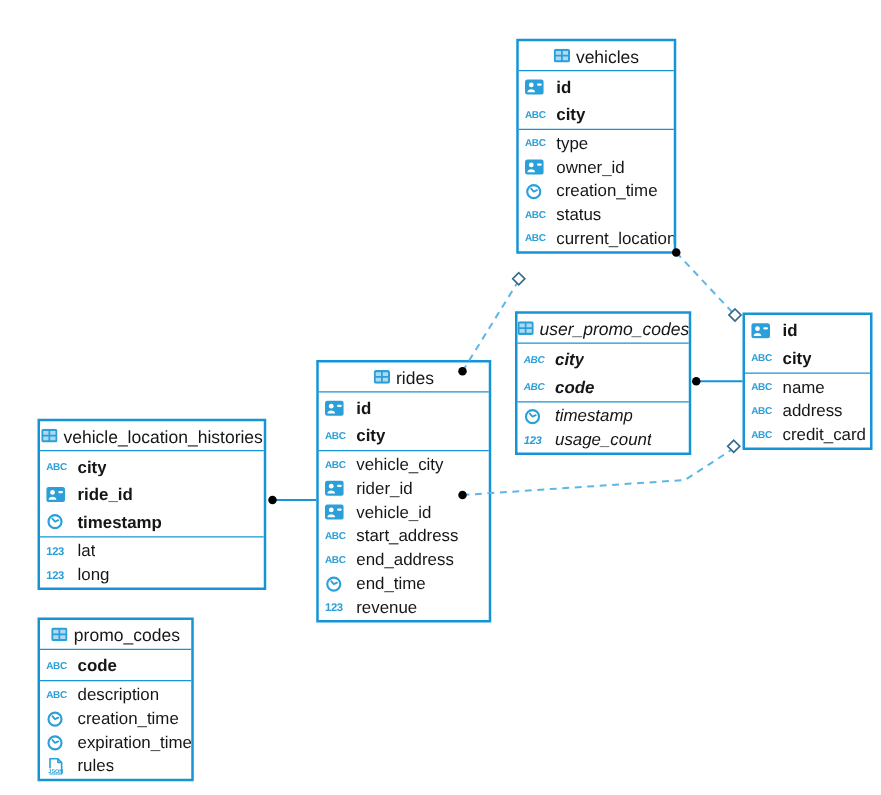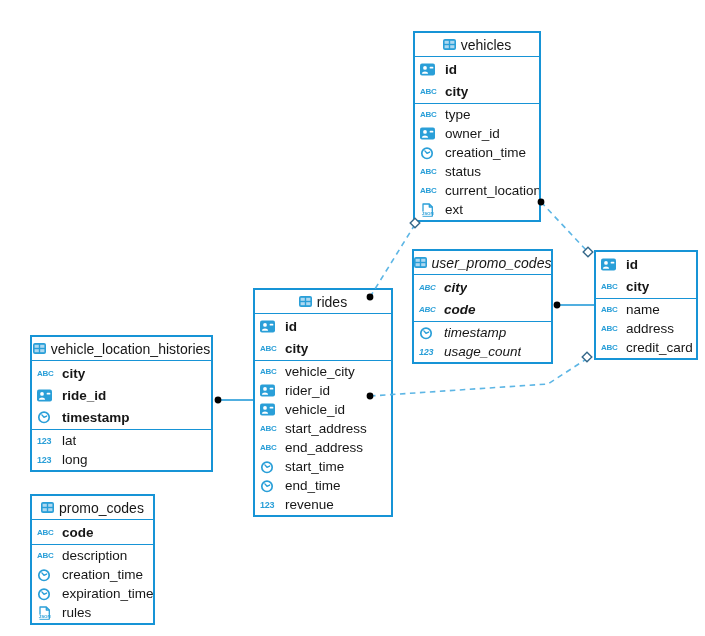--- a/index.html
+++ b/index.html
@@ -146,31 +146,20 @@
               <span class="glyph-abc">ABC</span>
             </span>
             <span class="col-label">status</span>
           </div>
           <div class="col-row">
             <span class="icon-cell">
               <span class="glyph-abc">ABC</span>
             </span>
             <span class="col-label">current_location</span>
           </div>
-          <div class="col-row">
-            <span class="icon-cell">
-              <svg width="14" height="14" viewBox="0 0 14 14">
-       <path d="M3 1 H9.3 L12.3 4 V13 H3 Z" fill="#fff" stroke="#2a9fd8" stroke-width="1.3" stroke-linejoin="round"></path>
-       <path d="M9.3 1 V4 H12.3" fill="none" stroke="#2a9fd8" stroke-width="1.3" stroke-linejoin="round"></path>
-       <rect x="1.6" y="8.6" width="10" height="4.2" fill="#fff"></rect>
-       <text x="1.7" y="12.2" font-size="4.4" font-weight="bold" fill="#2a9fd8" font-family="Liberation Sans, sans-serif">JSON</text>
-     </svg>
-            </span>
-            <span class="col-label">ext</span>
-          </div>
         </div>
       </div>
       <div class="table-card" style="left: 412px; top: 249px; width: 141px; font-style: italic;">
         <div class="card-header">
           <span style="display: inline-flex;">
             <svg width="13" height="11" viewBox="0 0 13 11">
        <rect x="0" y="0" width="13" height="11" rx="2" fill="#2a9fd8"></rect>
        <rect x="1.6" y="1.8" width="4.2" height="3" fill="#aed9f1"></rect>
        <rect x="7.2" y="1.8" width="4.2" height="3" fill="#aed9f1"></rect>
        <rect x="1.6" y="6.2" width="4.2" height="3" fill="#aed9f1"></rect>
@@ -317,29 +306,20 @@
             <span class="icon-cell">
               <span class="glyph-abc">ABC</span>
             </span>
             <span class="col-label">start_address</span>
           </div>
           <div class="col-row">
             <span class="icon-cell">
               <span class="glyph-abc">ABC</span>
             </span>
             <span class="col-label">end_address</span>
-          </div>
-          <div class="col-row">
-            <span class="icon-cell">
-              <svg width="14" height="14" viewBox="0 0 14 14">
-       <circle cx="7" cy="7.3" r="5.2" fill="none" stroke="#2a9fd8" stroke-width="1.7"></circle>
-       <path d="M7 7.3 L4.9 4.9 M7 7.3 L9.6 6.1" fill="none" stroke="#2a9fd8" stroke-width="1.4" stroke-linecap="round"></path>
-     </svg>
-            </span>
-            <span class="col-label">start_time</span>
           </div>
           <div class="col-row">
             <span class="icon-cell">
               <svg width="14" height="14" viewBox="0 0 14 14">
        <circle cx="7" cy="7.3" r="5.2" fill="none" stroke="#2a9fd8" stroke-width="1.7"></circle>
        <path d="M7 7.3 L4.9 4.9 M7 7.3 L9.6 6.1" fill="none" stroke="#2a9fd8" stroke-width="1.4" stroke-linecap="round"></path>
      </svg>
             </span>
             <span class="col-label">end_time</span>
           </div>

